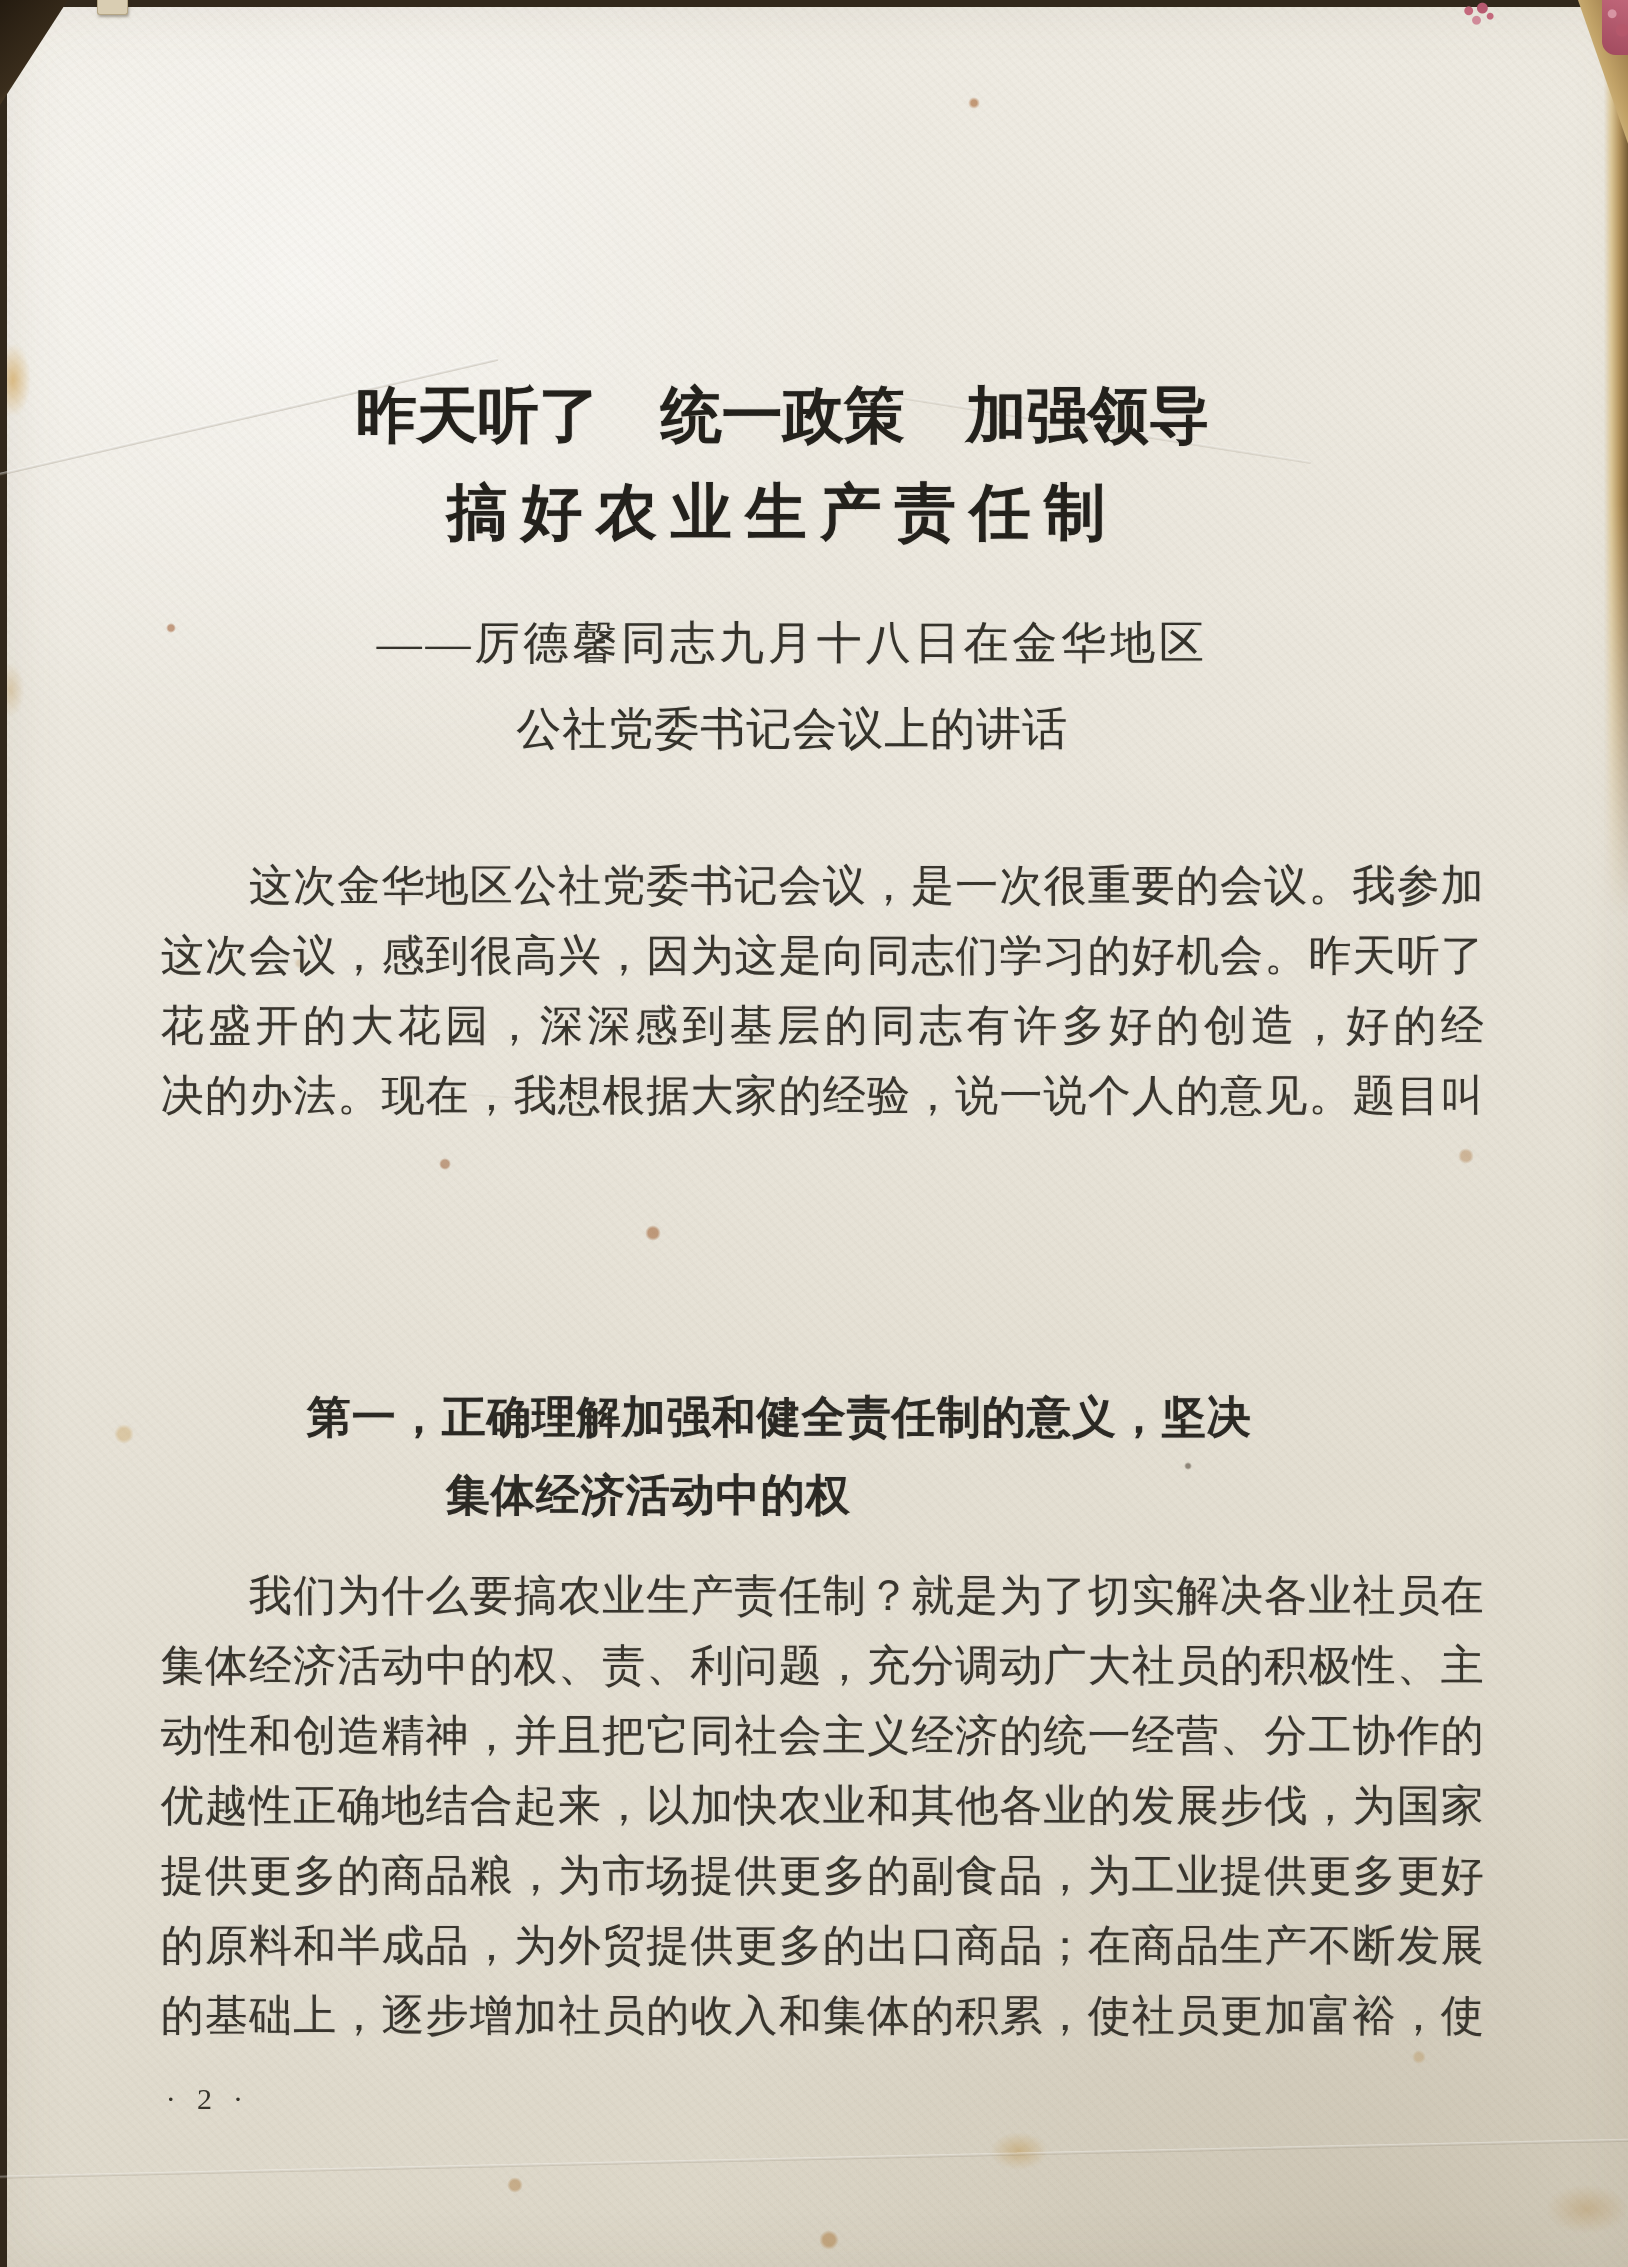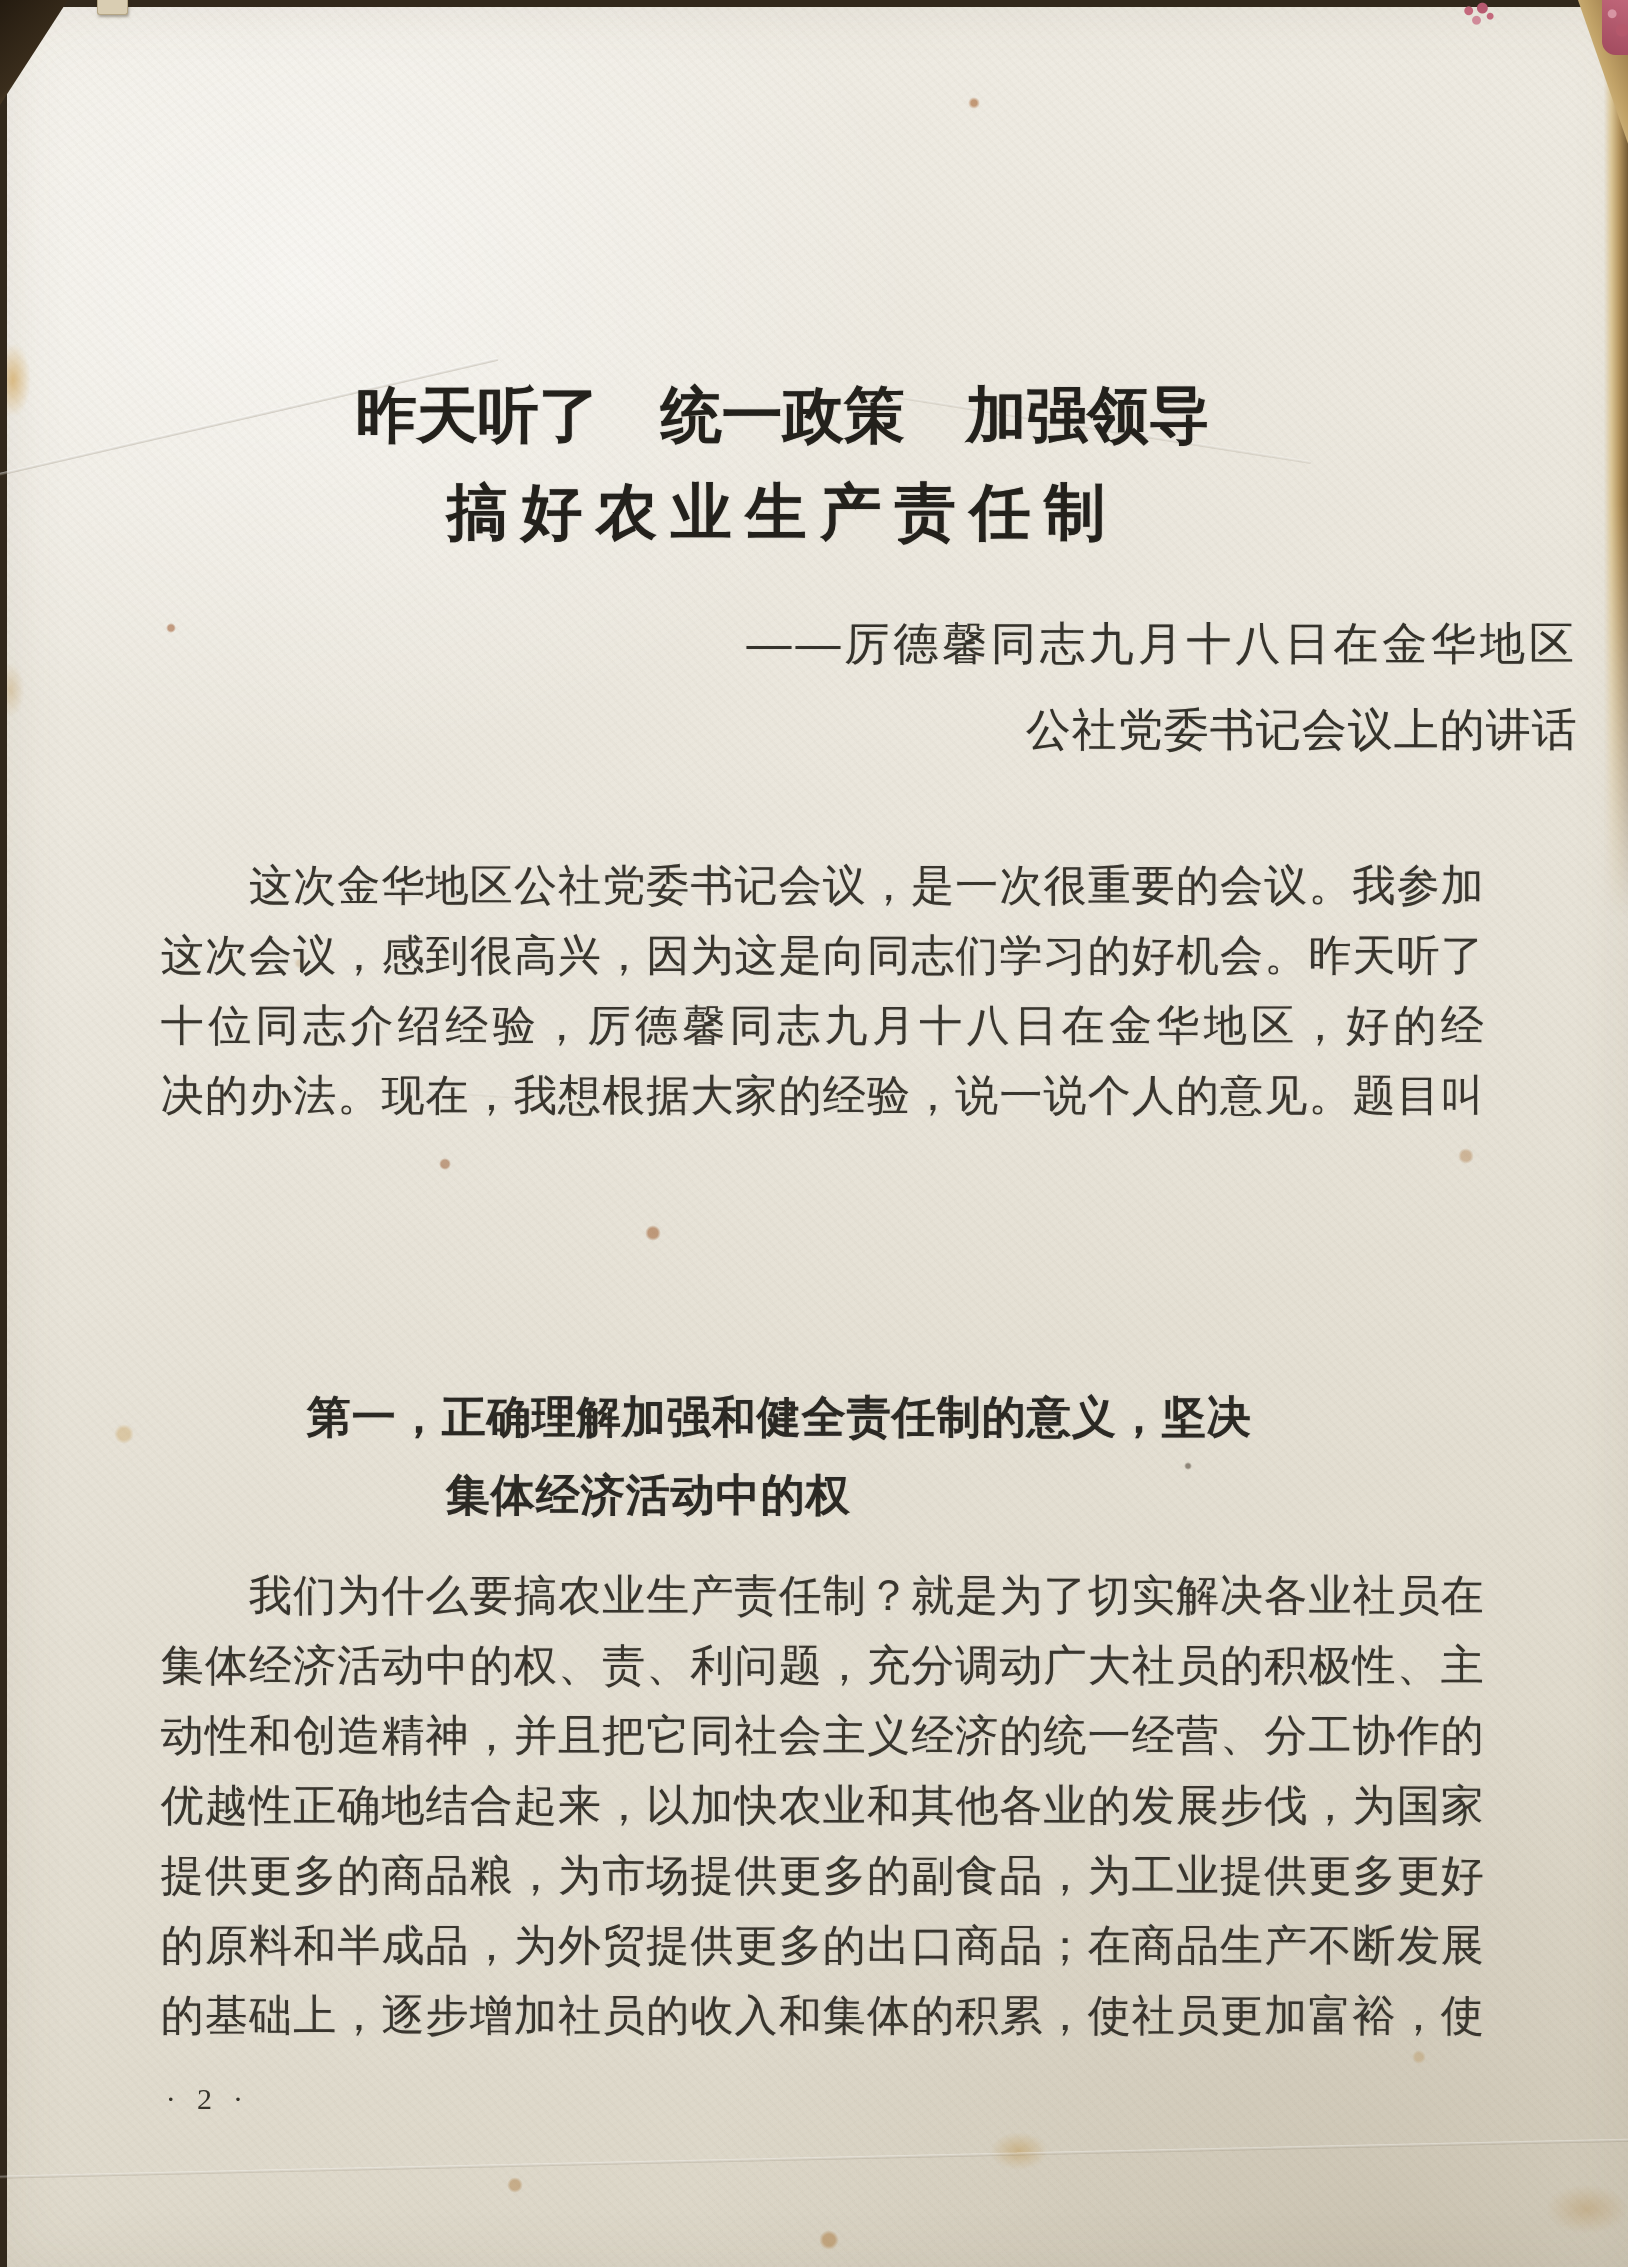--- a/index.html
+++ b/index.html
@@ -103,22 +103,22 @@
   .title-line{
     font-family:"Liberation Serif", serif;font-weight:700;font-size:61px;line-height:1;
     color:#23211c;text-shadow:0 0 1px rgba(20,18,14,0.5);
   }
   .title-line.l2{margin-top:36px;letter-spacing:13.7px;}
   .subtitle-block{
     position:absolute;top:614px;left:0;width:100%;text-align:center;
     padding-right:51px;box-sizing:border-box;
   }
   .subtitle-line{
-    font-family:Liberation Sans, sans-serif;font-size:45px;line-height:1;
-    color:#34322b;letter-spacing:3.9px;text-shadow:0 0 1px rgba(52,50,43,0.3);text-align:right;
+    font-family:Liberation Serif, serif;font-size:45px;line-height:1;
+    color:#34322b;letter-spacing:3.9px;text-shadow:0 0 1px rgba(52,50,43,0.3);
   }
   .subtitle-line.l2{margin-top:41px;letter-spacing:1px;}
   .para{position:absolute;left:154px;width:1323px;}
   .para.p1{top:843px;}
   .para.p2{top:1553px;}
   .pline{
     font-family:Liberation Sans, sans-serif;font-size:43px;line-height:70px;
     text-align:justify;text-align-last:justify;text-justify:inter-character;
   }
   .pline.last{text-align-last:left;}
@@ -159,21 +159,21 @@
   </div>
 
   <div class="subtitle-block">
     <div class="subtitle-line l1">——厉德馨同志九月十八日在金华地区</div>
     <div class="subtitle-line l2">公社党委书记会议上的讲话</div>
   </div>
 
   <div class="para p1">
     <div class="pline ink">　　这次金华地区公社党委书记会议，是一次很重要的会议。我参加</div>
     <div class="pline ink">这次会议，感到很高兴，因为这是向同志们学习的好机会。昨天听了</div>
-    <div class="pline ink">十位同志介绍经验，厉德馨同志九月十八日在金华地区，好的经</div>
+    <div class="pline ink">花盛开的大花园，深深感到基层的同志有许多好的创造，好的经</div>
     <div class="pline ink">决的办法。现在，我想根据大家的经验，说一说个人的意见。题目叫</div>
   </div>
 
   <div class="heading">
     <div class="hline h1">第一，正确理解加强和健全责任制的意义，坚决</div>
     <div class="hline h2">集体经济活动中的权</div>
   </div>
 
   <div class="para p2">
     <div class="pline ink">　　我们为什么要搞农业生产责任制？就是为了切实解决各业社员在</div>

